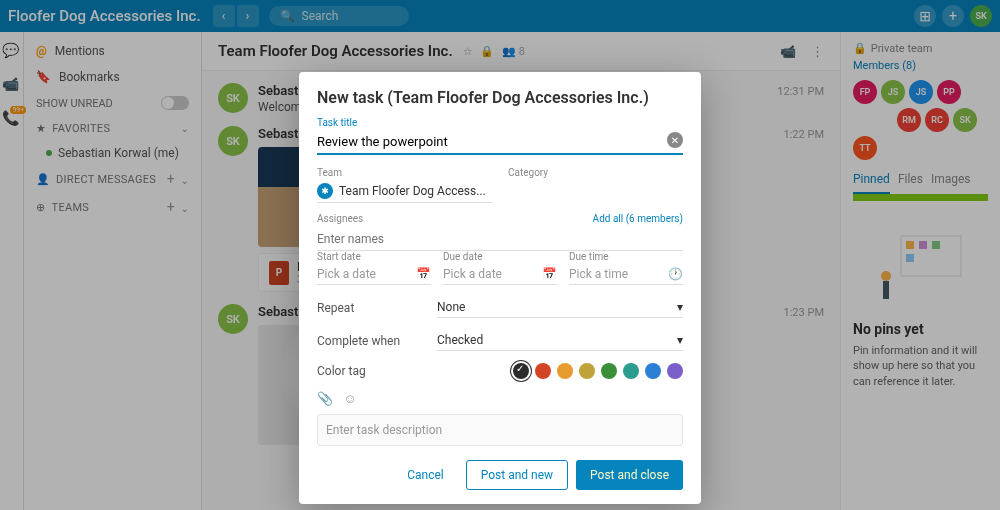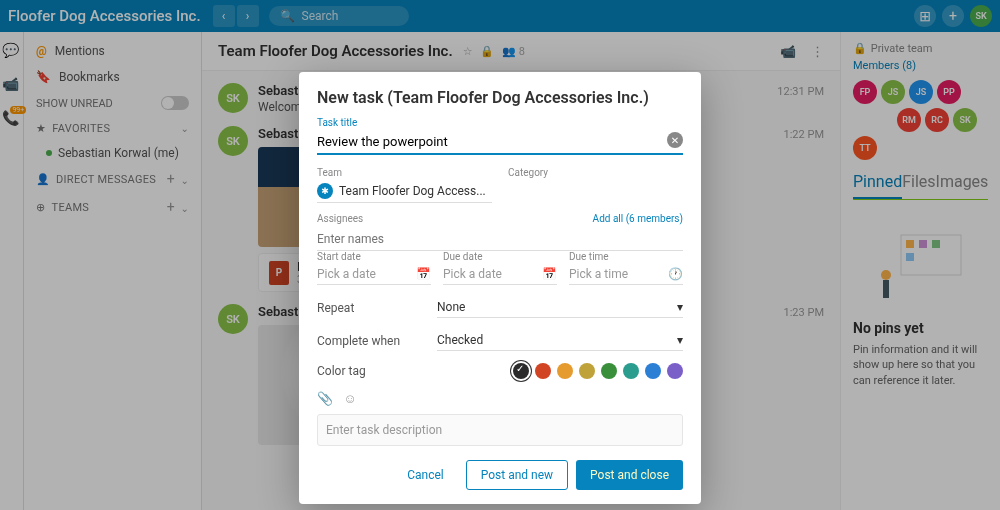--- a/index.html
+++ b/index.html
@@ -45,21 +45,21 @@
 .attach-img{width:130px;height:100px;background:linear-gradient(#1a3a5a 40%,#c9a478 40%);border-radius:4px;margin-top:6px}
 .file-card{display:flex;align-items:center;gap:8px;background:#fff;border:1px solid #eee;border-radius:4px;padding:6px 10px;margin-top:6px;width:160px}
 .file-ico{width:20px;height:24px;background:#d14424;border-radius:2px;color:#fff;display:flex;align-items:center;justify-content:center;font-size:10px;font-weight:700}
 .dog-img{width:180px;height:120px;background:radial-gradient(circle at 50% 40%,#fff 30%,#e8e8e8 60%);border-radius:4px;margin-top:6px;position:relative;overflow:hidden}
 .dog-img::after{content:"";position:absolute;inset:0;background:radial-gradient(ellipse 30% 25% at 50% 45%,#000 0,transparent 5%),radial-gradient(ellipse 8% 6% at 42% 40%,#000 0,transparent 60%),radial-gradient(ellipse 8% 6% at 58% 40%,#000 0,transparent 60%)}
 .rpanel{width:160px;background:#fff;border-left:1px solid #eee;padding:10px 12px;font-size:11px;color:#888}
 .rpanel .priv{display:flex;align-items:center;gap:4px;margin-bottom:4px}
 .rpanel .memlink{color:#0684bd;cursor:pointer;margin-bottom:8px;display:block}
 .avrow{display:flex;flex-wrap:wrap;gap:4px;margin-bottom:12px}
 .av{width:24px;height:24px;border-radius:50%;color:#fff;display:flex;align-items:center;justify-content:center;font-size:9px;font-weight:600}
-.tabs{display:flex;gap:0;font-size:16px;border-bottom:1px solid #84cc16;margin-bottom:20px}
+.tabs{display:flex;gap:8px;font-size:12px;border-bottom:7px solid #84cc16;margin-bottom:20px}
 .tabs span{padding-bottom:6px;cursor:pointer;color:#888}
 .tabs .active{color:#0684bd;border-bottom:2px solid #0684bd}
 .pins-illus{height:90px;display:flex;align-items:center;justify-content:center;margin-bottom:10px}
 .pins-illus svg{width:100px;height:80px}
 .nopins{color:#666}
 .nopins h3{font-size:14px;color:#333;margin-bottom:6px}
 .nopins p{font-size:11px;line-height:1.4}
 .overlay{position:absolute;inset:0;background:rgba(0,0,0,.3);display:flex;align-items:flex-start;justify-content:center;padding-top:72px}
 .modal{width:402px;background:#fff;border-radius:4px;padding:16px 18px 14px;box-shadow:0 10px 40px rgba(0,0,0,.3)}
 .modal h3{font-size:16px;font-weight:600;margin-bottom:10px}

